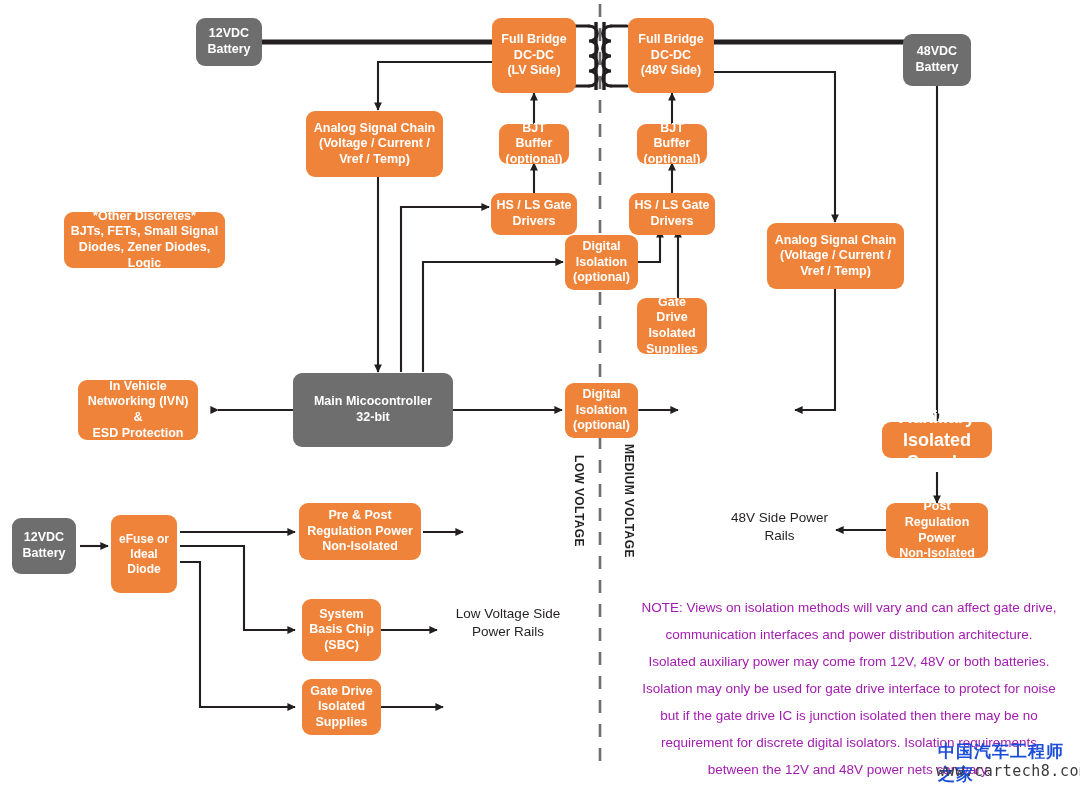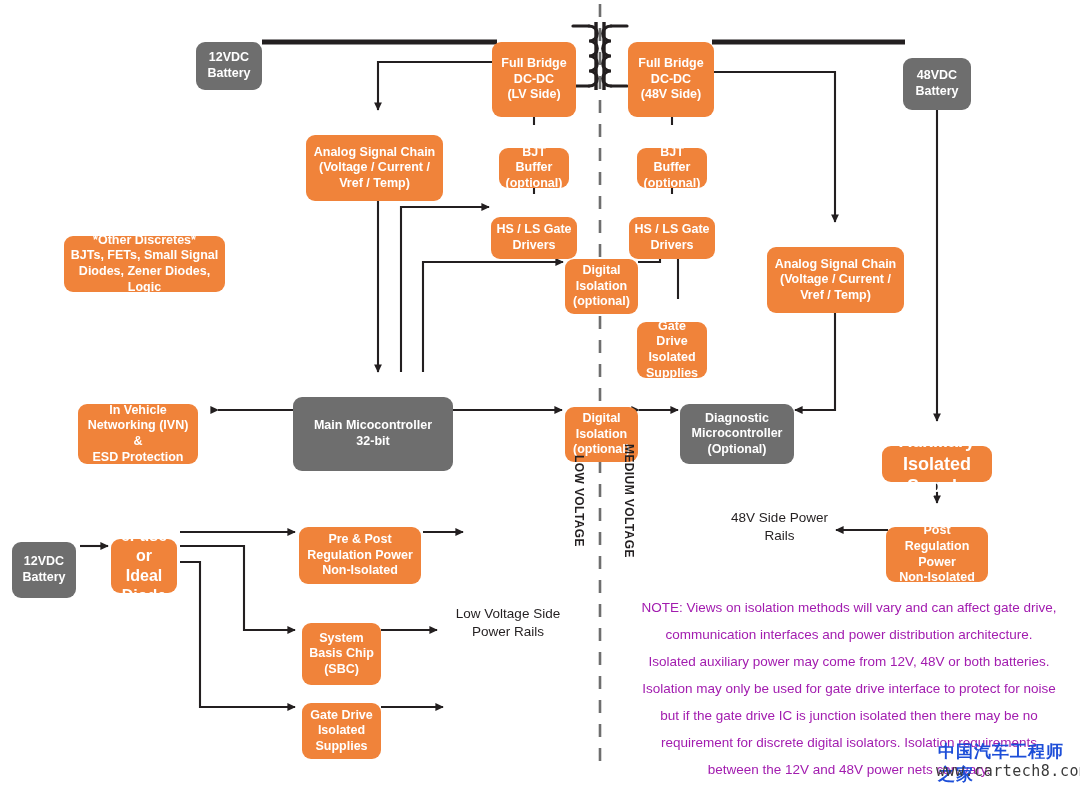--- a/index.html
+++ b/index.html
@@ -21,21 +21,20 @@
     display:flex;
     align-items:center;
     justify-content:center;
     text-align:center;
     border-radius:9px;
     color:#ffffff;
     font-weight:bold;
     line-height:1.25;
     padding:2px 4px;
     z-index:4;
-    margin-top:24px;
   }
   .node.orange{ background:#F0833A; }
   .node.grey{ background:#6E6E6E; }
   .node span{ display:block; width:100%; }
 
   .plain{
     position:absolute;
     color:#231f20;
     font-size:13.5px;
     line-height:1.35;
@@ -237,37 +236,34 @@
     </div>
 
   <div class="node grey" style="left:293px;  top:373px; width:160px; height:74px;  font-size:12.5px;">
     <span>Main Micocontroller<br>32-bit</span>
     </div>
 
   <div class="node orange" style="left:565px;  top:383px; width:73px;  height:55px;  font-size:12.5px;">
     <span>Digital<br>Isolation<br>(optional)</span>
     </div>
 
-  <div class="node grey" style="left:680px;  top:380px; width:114px; height:60px;  font-size:12.5px;">
-    <span>Diagnostic<br>Microcontroller<br>(Optional)</span>
-    </div>
 
   <div class="node orange" style="left:882px;  top:422px; width:110px; height:36px;  font-size:18px;">
     <span>Auxiliary Isolated<br>Supply</span>
     </div>
 
   <div class="node orange" style="left:886px;  top:503px; width:102px; height:55px;  font-size:12.5px;">
     <span>Post Regulation<br>Power<br>Non-Isolated</span>
     </div>
 
   <div class="node grey" style="left:12px;   top:518px; width:64px;  height:56px;  font-size:12.5px;">
     <span>12VDC<br>Battery</span>
     </div>
 
-  <div class="node orange" style="left:111px;  top:515px; width:66px;  height:54px;  font-size:16px;">
+  <div class="node orange" style="left:111px;  top:515px; width:66px;  height:78px;  font-size:12px;">
     <span>eFuse or<br>Ideal<br>Diode</span>
     </div>
 
   <div class="node orange" style="left:299px;  top:503px; width:122px; height:57px;  font-size:12.5px;">
     <span>Pre &amp; Post<br>Regulation Power<br>Non-Isolated</span>
     </div>
 
   <div class="node orange" style="left:302px;  top:599px; width:79px;  height:62px;  font-size:12.5px;">
     <span>System<br>Basis Chip<br>(SBC)</span>
     </div>

